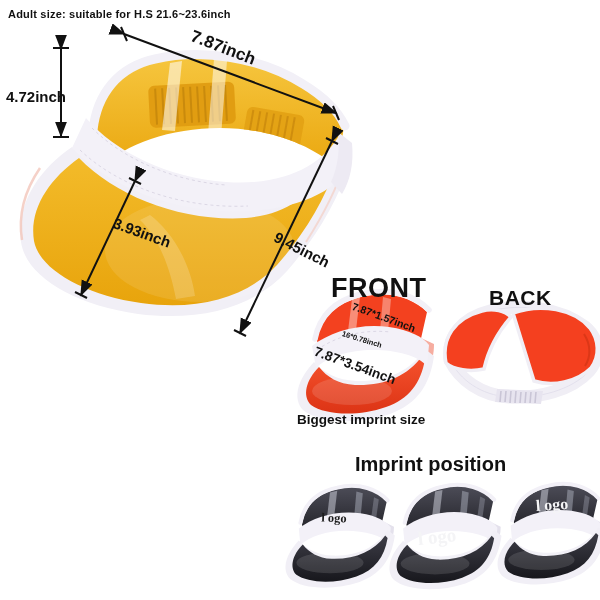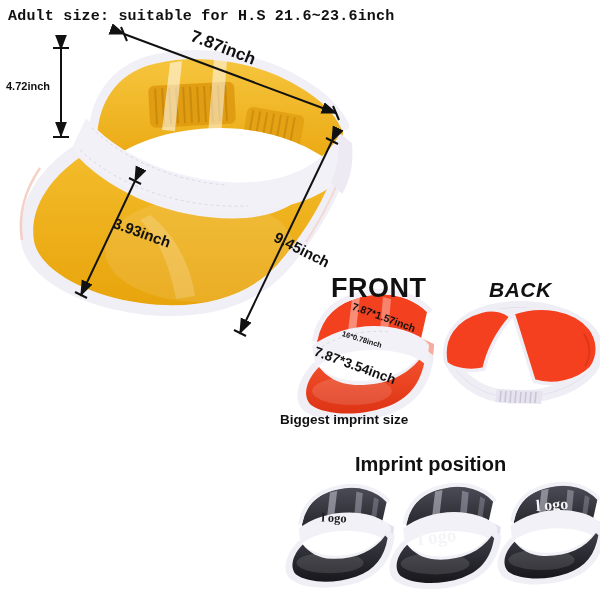--- a/index.html
+++ b/index.html
@@ -5,31 +5,31 @@
   html,body{margin:0;padding:0;}
   body{
     width:600px;height:600px;position:relative;overflow:hidden;
     background:#ffffff;
     font-family:"Liberation Sans","DejaVu Sans",sans-serif;
     -webkit-font-smoothing:antialiased;
   }
   .stage{position:absolute;inset:0;width:600px;height:600px;}
   .lbl{position:absolute;color:#111;font-weight:bold;white-space:nowrap;}
   .rot{transform-origin:center center;text-align:center;}
-  #adult-note{left:8px;top:8px;font-size:15px;letter-spacing:.2px;font-family:Liberation Mono, monospace;}
+  #adult-note{left:8px;top:8px;font-size:11px;letter-spacing:.2px;}
   #dim-top{left:168px;top:38px;width:110px;font-size:17px;transform:rotate(21deg);}
-  #dim-height{left:6px;top:80px;font-size:11px;}
+  #dim-height{left:6px;top:88px;font-size:15px;}
   #dim-brim{left:92px;top:224px;width:100px;font-size:15px;transform:rotate(20deg);}
   #dim-side{left:252px;top:241px;width:100px;font-size:15px;transform:rotate(27deg);}
   #front-heading{left:331px;top:273px;font-size:27px;letter-spacing:.5px;}
-  #back-heading{left:489px;top:278px;font-size:21px;letter-spacing:.5px;font-style:italic;}
+  #back-heading{left:489px;top:286px;font-size:21px;letter-spacing:.5px;}
   #imp-crown{left:334px;top:311px;width:100px;font-size:10.5px;transform:rotate(20deg);}
   #imp-band{left:322px;top:335px;width:80px;font-size:7.5px;transform:rotate(17deg);}
   #imp-brim{left:300px;top:358px;width:110px;font-size:13.5px;transform:rotate(20deg);}
-  #imprint-caption{left:280px;top:412px;font-size:13.5px;}
+  #imprint-caption{left:297px;top:412px;font-size:13.5px;}
   #imprint-title{left:355px;top:453px;width:165px;font-size:20px;text-align:left;}
   #logo-band{left:312px;top:511px;width:44px;font-size:12.5px;color:#1b1b1b;transform:rotate(2deg);font-family:"Liberation Serif","DejaVu Serif",serif;}
   #logo-brim{left:404px;top:526px;width:66px;font-size:19px;color:#f4f4f6;transform:rotate(-6deg);font-family:"Liberation Serif","DejaVu Serif",serif;}
   #logo-crown{left:522px;top:496px;width:60px;font-size:16px;color:#f4f4f6;transform:rotate(-4deg);font-family:"Liberation Serif","DejaVu Serif",serif;}
 </style>
 </head>
 <body>
 
 <svg class="stage" viewBox="0 0 600 600" aria-hidden="true">
   <defs>

